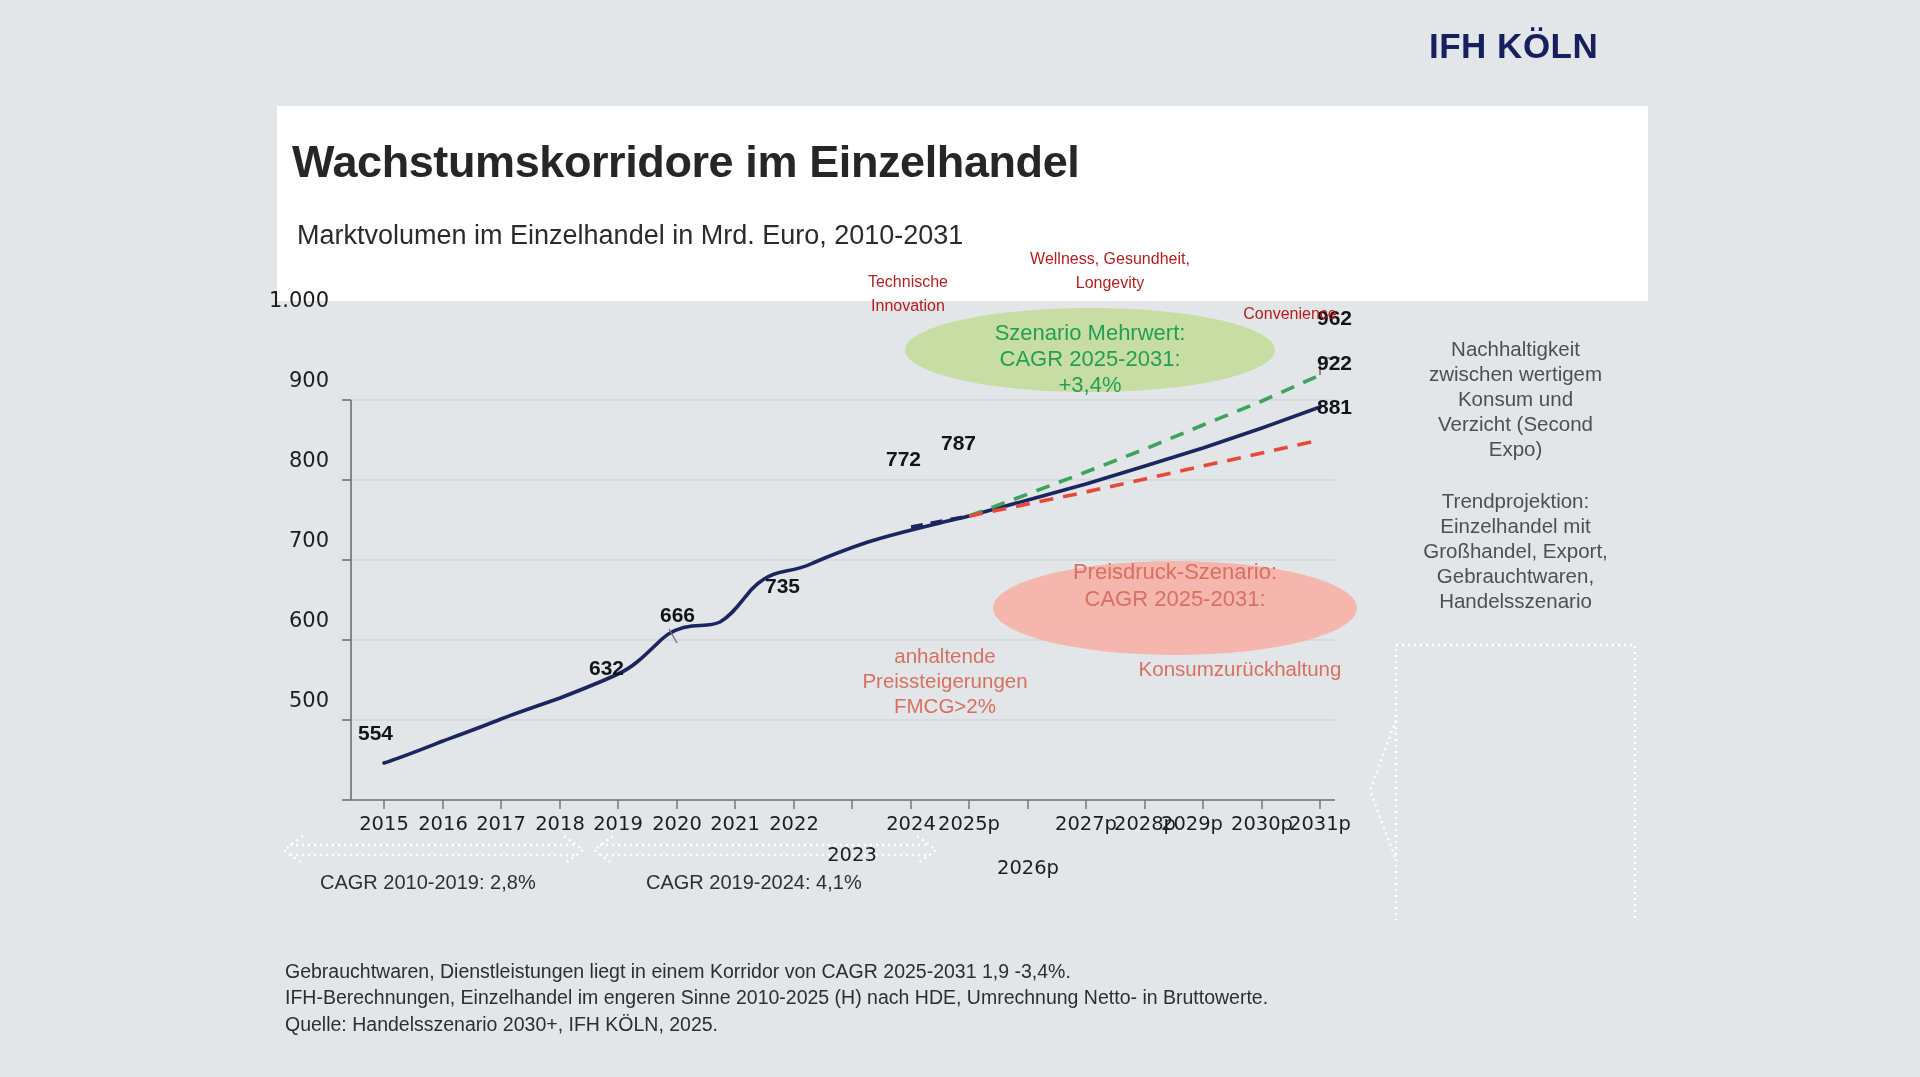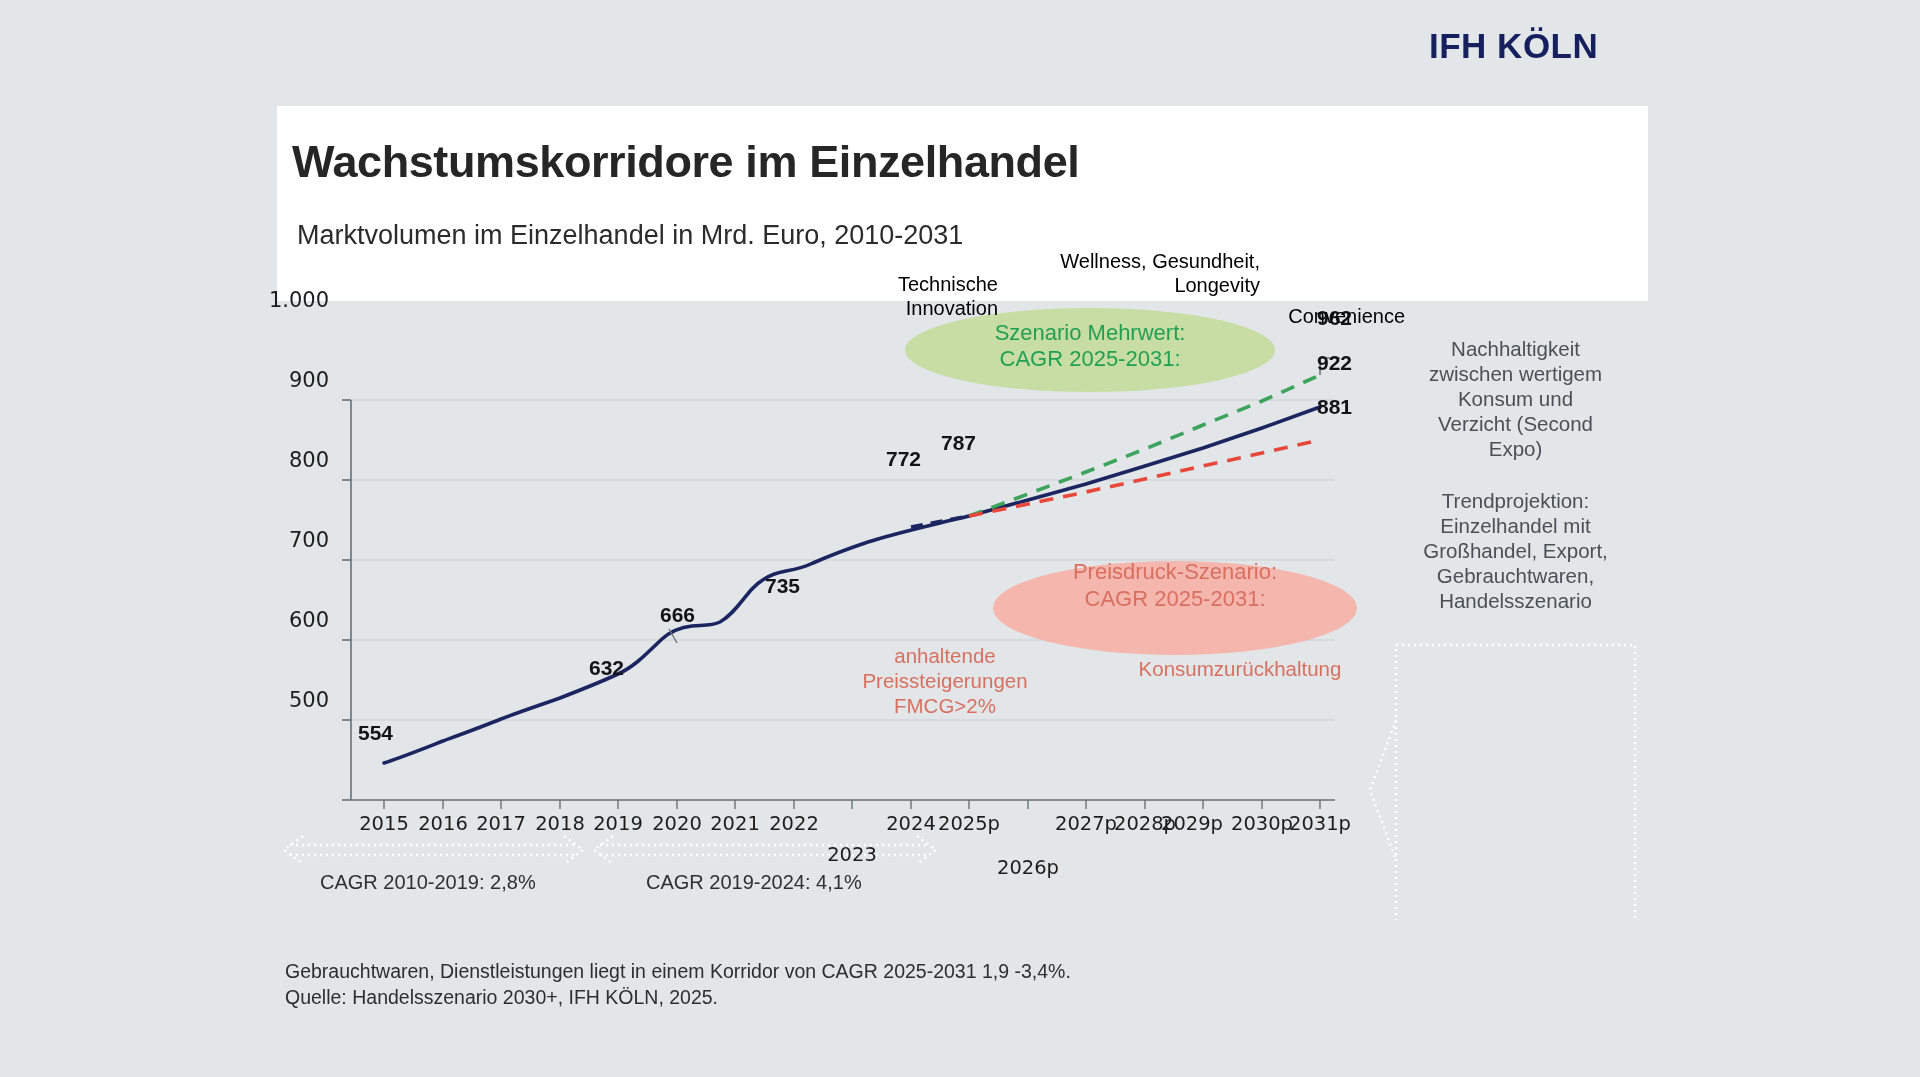--- a/index.html
+++ b/index.html
@@ -35,21 +35,21 @@
     position:absolute;left:297px;top:220px;
     font-size:27px;color:#2b2b2b;font-weight:normal;
   }
 
   
   .chart-wrap{position:absolute;left:0;top:300px;width:1920px;height:620px;}
   .chart-svg{position:absolute;left:0;top:0;}
 
   
   .anno{position:absolute;text-align:center;line-height:1.22;}
-  .anno-green{color:#000000;font-size:20px;text-align:right;}
+  .anno-green{color:#b91c1c;font-size:16px;}
   .anno-green-dark{color:#21a053;font-size:22px;}
   .anno-red{color:#d9705f;font-size:20.5px;}
   .anno-grey{color:#4a5055;font-size:20.5px;}
 
   .val-label{
     position:absolute;font-size:21px;font-weight:bold;color:#111418;
   }
   .axis-label{
     position:absolute;font-size:19.5px;color:#1d1d1d;
     font-family:"DejaVu Sans", sans-serif;
@@ -211,20 +211,21 @@
     <div class="anno anno-green" style="left:818px;top:-28px;width:180px;">Technische</div>
     <div class="anno anno-green" style="left:818px;top:-4px;width:180px;">Innovation</div>
 
     <div class="anno anno-green" style="left:960px;top:-51px;width:300px;">Wellness, Gesundheit,</div>
     <div class="anno anno-green" style="left:960px;top:-27px;width:300px;">Longevity</div>
 
     <div class="anno anno-green" style="left:1175px;top:4px;width:230px;">Convenience</div>
 
     <div class="anno anno-green-dark" style="left:930px;top:20px;width:320px;">Szenario Mehrwert:</div>
     <div class="anno anno-green-dark" style="left:930px;top:46px;width:320px;">CAGR 2025-2031:</div>
+    <div class="anno anno-green-dark" style="left:930px;top:72px;width:320px;">+3,4%</div>
 
     <div class="anno anno-red" style="left:1015px;top:259px;width:320px;font-size:22px;">Preisdruck-Szenario:</div>
     <div class="anno anno-red" style="left:1015px;top:286px;width:320px;font-size:22px;">CAGR 2025-2031:</div>
 
     <div class="anno anno-red" style="left:835px;top:343px;width:220px;">anhaltende</div>
     <div class="anno anno-red" style="left:835px;top:368px;width:220px;">Preissteigerungen</div>
     <div class="anno anno-red" style="left:835px;top:393px;width:220px;">FMCG&gt;2%</div>
 
     <div class="anno anno-red" style="left:1090px;top:356px;width:300px;">Konsumzurückhaltung</div>
 
@@ -240,16 +241,17 @@
     <div class="anno anno-grey" style="left:1400px;top:263px;width:231px;">Gebrauchtwaren,</div>
     <div class="anno anno-grey" style="left:1400px;top:288px;width:231px;">Handelsszenario</div>
 
     <div class="cagr-text" style="left:320px;top:571px;">CAGR 2010-2019: 2,8%</div>
     <div class="cagr-text" style="left:646px;top:571px;">CAGR 2019-2024: 4,1%</div>
 
   </div>
 
   <div class="footer">
     <div>Gebrauchtwaren, Dienstleistungen liegt in einem Korridor von CAGR 2025-2031 1,9 -3,4%.</div>
+    <div>IFH-Berechnungen, Einzelhandel im engeren Sinne 2010-2025 (H) nach HDE, Umrechnung Netto- in Bruttowerte.</div>
     <div>Quelle: Handelsszenario 2030+, IFH KÖLN, 2025.</div>
   </div>
 
 </div>
 
 </body></html>

